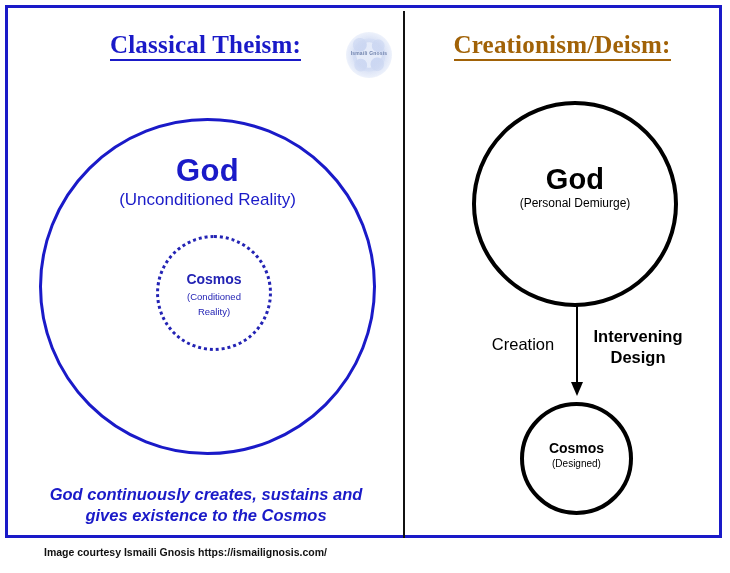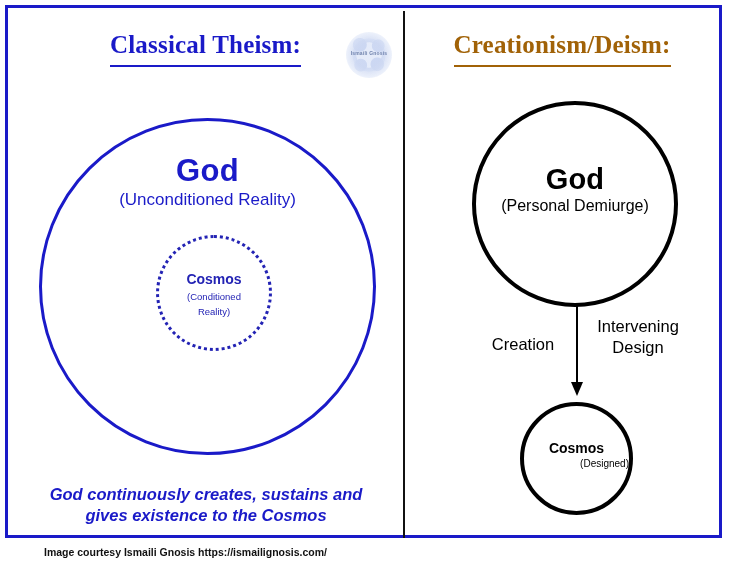--- a/index.html
+++ b/index.html
@@ -54,21 +54,21 @@
     width: 100%;
     text-align: center;
     font-family: "Liberation Serif", serif;
     font-weight: bold;
     font-size: 25px;
     letter-spacing: 0.2px;
     white-space: nowrap;
   }
   .panel-title span {
     border-bottom: 2px solid currentColor;
-    padding-bottom: 7px;
+    padding-bottom: 1px;
   }
   #title-classical-theism {
     top: 23px;
     color: #1a1ac8;
     padding-right: 44px;
   }
   #title-creationism-deism {
     top: 23px;
     color: #a16207;
   }
@@ -168,29 +168,29 @@
   }
   #cosmos-blue-labels .label-main { font-size: 14px; }
   #cosmos-blue-labels .label-sub { font-size: 9.5px; margin-top: 4px; line-height: 1.2; }
 
   #god-black-labels {
     left: 0;
     top: 58px;
     color: #000000;
   }
   #god-black-labels .label-main { font-size: 29px; letter-spacing: 0.2px; }
-  #god-black-labels .label-sub { font-size: 16px; margin-top: 1px; }
+  #god-black-labels .label-sub { font-size: 12px; margin-top: 1px; }
 
   #cosmos-black-labels {
     left: 0;
     top: 34px;
     color: #000000;
   }
   #cosmos-black-labels .label-main { font-size: 14px; }
-  #cosmos-black-labels .label-sub { font-size: 10px; margin-top: 2px; text-align: right; }
+  #cosmos-black-labels .label-sub { font-size: 10px; margin-top: 2px; }
 
   
   #creation-arrow {
     position: absolute;
     left: 563px;
     top: 298px;
     width: 12px;
     height: 92px;
   }
   #arrow-shaft {
@@ -215,21 +215,21 @@
   
   .arrow-label {
     position: absolute;
     text-align: center;
     font-size: 16.5px;
     color: #000000;
     line-height: 1.25;
     white-space: nowrap;
   }
   #label-temporal-creation { left: 469px; top: 326px; width: 92px; }
-  #label-intervening-design { left: 578px; top: 308px; width: 104px; }
+  #label-intervening-design { left: 578px; top: 318px; width: 104px; font-weight: bold; }
 
   
   #classical-caption {
     position: absolute;
     left: 14px;
     top: 476px;
     width: 368px;
     text-align: center;
     font-size: 16.5px;
     font-weight: bold;

